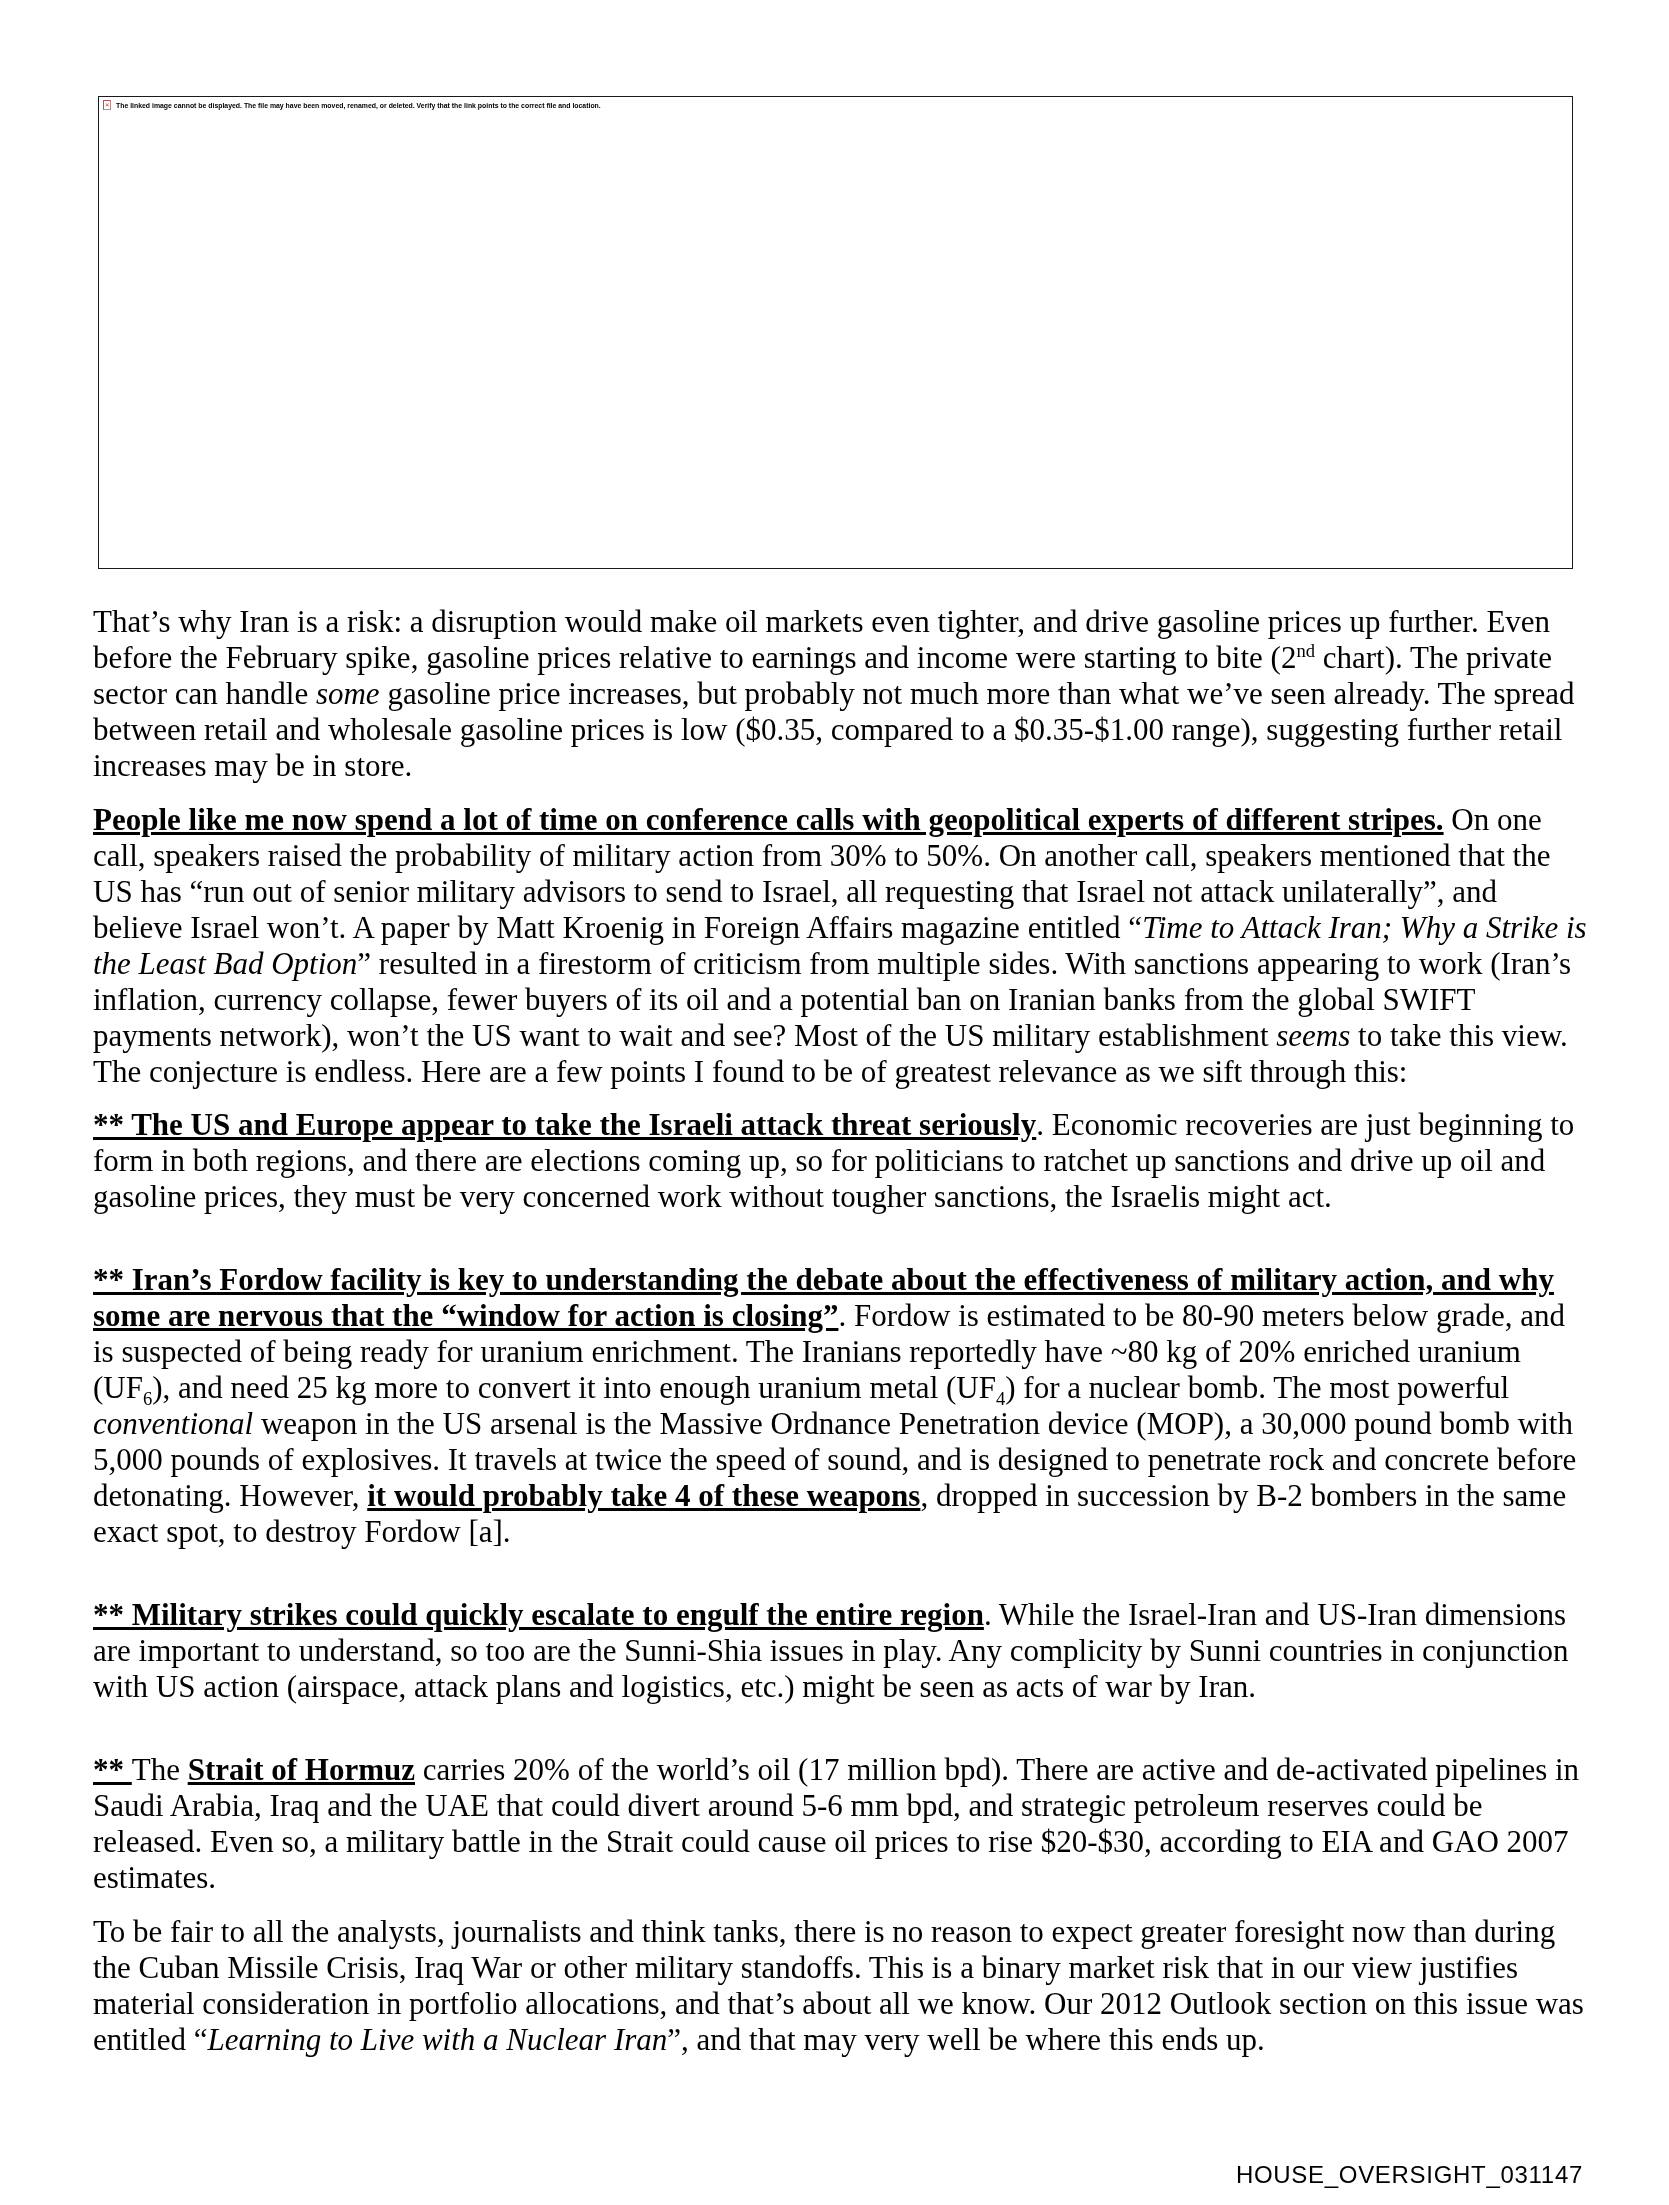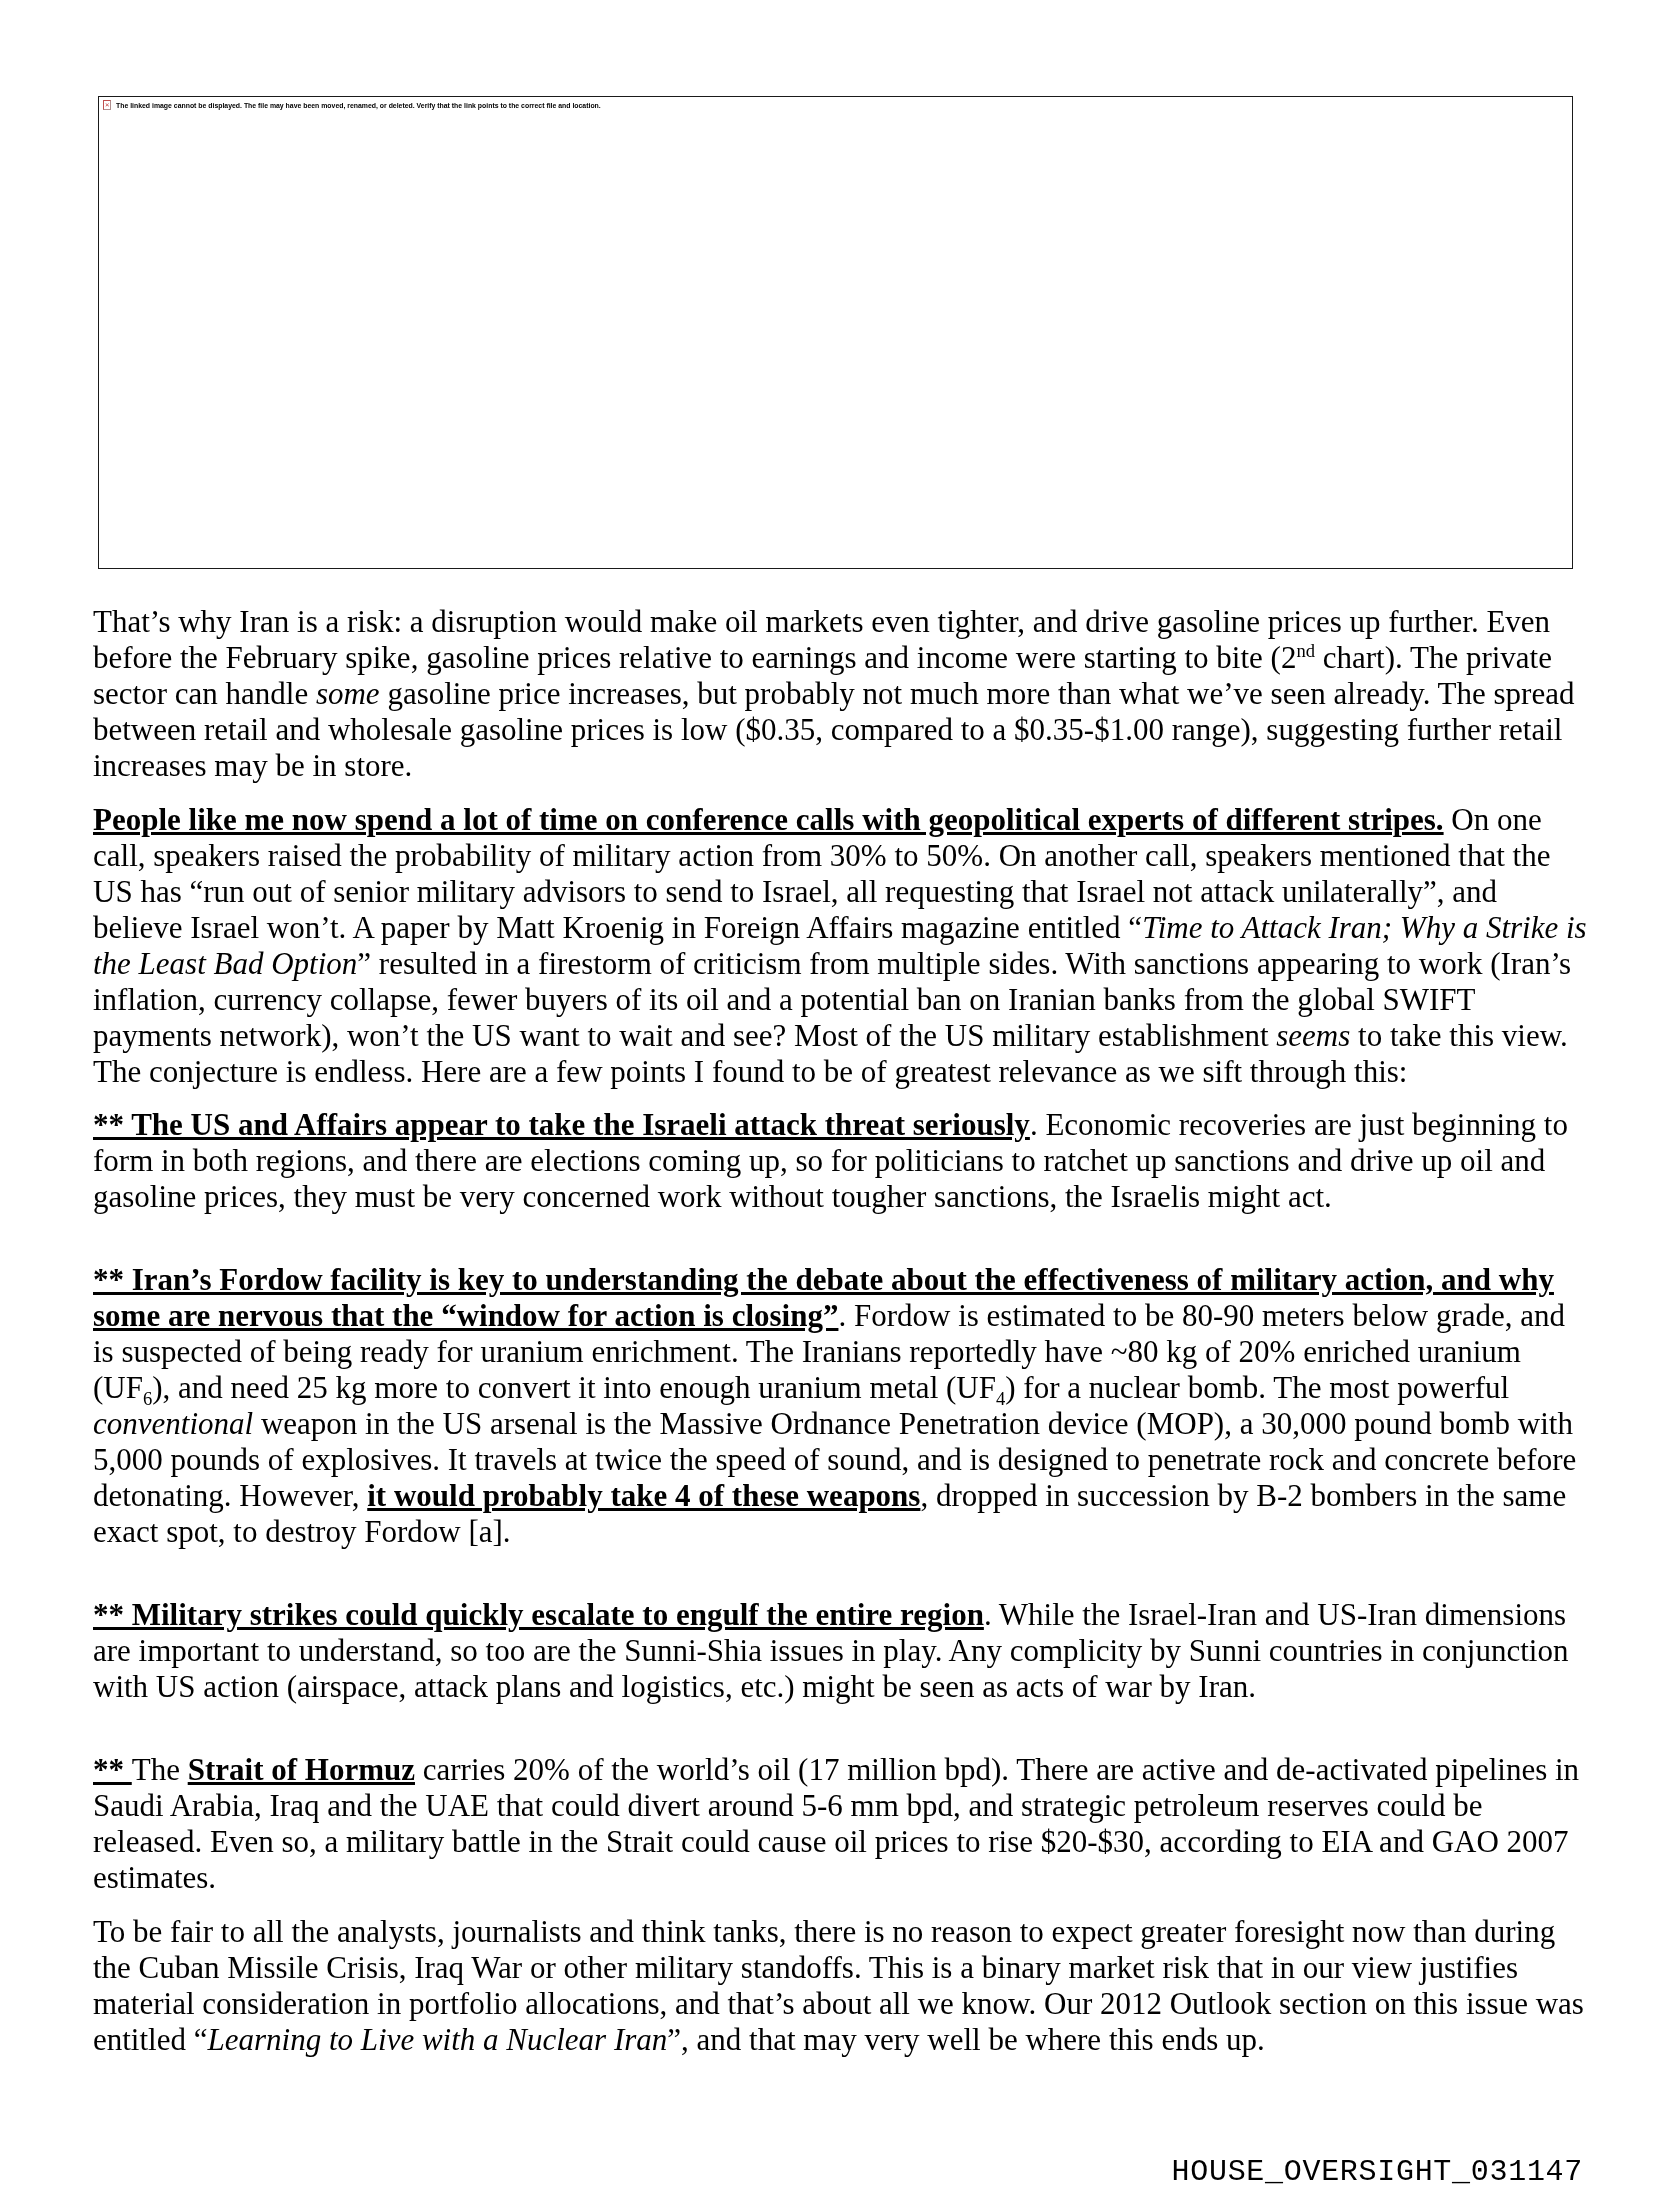--- a/index.html
+++ b/index.html
@@ -53,41 +53,41 @@
     text-align: left;
   }
   .para { margin: 0 0 17.7px 0; }
   .para.spaced { margin-top: 47px; }
   .b { font-weight: bold; text-decoration: underline; }
   .i { font-style: italic; }
   .content sup, .content sub { font-size: 0.6em; line-height: 0; }
   .footer {
     position: absolute;
     right: 86px; bottom: 15.7px;
-    font-family: Liberation Mono, monospace;
-    font-size: 30px;
+    font-family: Liberation Sans, sans-serif;
+    font-size: 24px;
     letter-spacing: 0.7px;
     color: #000;
     white-space: nowrap;
   }
 </style>
 </head>
 <body>
 
 <div class="image-frame">
   <div class="broken-notice">
     <span class="broken-icon">✕</span>
     <span class="broken-text">The linked image cannot be displayed.  The file may have been moved, renamed, or deleted.  Verify that the link points to the correct file and location.</span>
   </div>
 </div>
 
 <div class="content">
     <p class="para"><span>That’s why Iran is a risk: a disruption would make oil markets even tighter, and drive gasoline prices up further.  Even before the February spike, gasoline prices relative to earnings and income were starting to bite (2</span><sup>nd</sup><span> chart).   The private sector can handle </span><span class="i">some</span><span> gasoline price increases, but probably not much more than what we’ve seen already.  The spread between retail and wholesale gasoline prices is low ($0.35, compared to a $0.35-$1.00 range), suggesting further retail increases may be in store.</span></p>
     <p class="para"><span class="b">People like me now spend a lot of time on conference calls with geopolitical experts of different stripes.</span><span>  On one call, speakers raised the probability of military action from 30% to 50%.  On another call, speakers mentioned that the US has “run out of senior military advisors to send to Israel, all requesting that Israel not attack unilaterally”, and believe Israel won’t.  A paper by Matt Kroenig in Foreign Affairs magazine entitled “</span><span class="i">Time to Attack Iran; Why a Strike is the Least Bad Option</span><span>” resulted in a firestorm of criticism from multiple sides.  With sanctions appearing to work (Iran’s inflation, currency collapse, fewer buyers of its oil and a potential ban on Iranian banks from the global SWIFT payments network), won’t the US want to wait and see?  Most of the US military establishment </span><span class="i">seems</span><span> to take this view.  The conjecture is endless.  Here are a few points I found to be of greatest relevance as we sift through this:</span></p>
-    <p class="para"><span class="b">** The US and Affairs appear to take the Israeli attack threat seriously</span><span>.  Economic recoveries are just beginning to form in both regions, and there are elections coming up, so for politicians to ratchet up sanctions and drive up oil and gasoline prices, they must be very concerned work without tougher sanctions, the Israelis might act.</span></p>
+    <p class="para"><span class="b">** The US and Europe appear to take the Israeli attack threat seriously</span><span>.  Economic recoveries are just beginning to form in both regions, and there are elections coming up, so for politicians to ratchet up sanctions and drive up oil and gasoline prices, they must be very concerned work without tougher sanctions, the Israelis might act.</span></p>
     <p class="para spaced"><span class="b">** Iran’s Fordow facility is key to understanding the debate about the effectiveness of military action, and why some are nervous that the “window for action is closing”</span><span>.  Fordow is estimated to be 80-90 meters below grade, and is suspected of being ready for uranium enrichment.  The Iranians reportedly have ~80 kg of 20% enriched uranium (UF</span><sub>6</sub><span>), and need 25 kg more to convert it into enough uranium metal (UF</span><sub>4</sub><span>) for a nuclear bomb.  The most powerful </span><span class="i">conventional</span><span> weapon in the US arsenal is the Massive Ordnance Penetration device (MOP), a 30,000 pound bomb with 5,000 pounds of explosives.  It travels at twice the speed of sound, and is designed to penetrate rock and concrete before detonating.  However, </span><span class="b">it would probably take 4 of these weapons</span><span>, dropped in succession by B-2 bombers in the same exact spot, to destroy Fordow [a].</span></p>
     <p class="para spaced"><span class="b">** Military strikes could quickly escalate to engulf the entire region</span><span>.  While the Israel-Iran and US-Iran dimensions are important to understand, so too are the Sunni-Shia issues in play.  Any complicity by Sunni countries in conjunction with US action (airspace, attack plans and logistics, etc.) might be seen as acts of war by Iran.</span></p>
     <p class="para spaced"><span class="b">** </span><span>The </span><span class="b">Strait of Hormuz</span><span> carries 20% of the world’s oil (17 million bpd).  There are active and de-activated pipelines in Saudi Arabia, Iraq and the UAE that could divert around 5-6 mm bpd, and strategic petroleum reserves could be released.  Even so, a military battle in the Strait could cause oil prices to rise $20-$30, according to EIA and GAO 2007 estimates.</span></p>
     <p class="para"><span>To be fair to all the analysts, journalists and think tanks, there is no reason to expect greater foresight now than during the Cuban Missile Crisis, Iraq War or other military standoffs. This is a binary market risk that in our view justifies material consideration in portfolio allocations, and that’s about all we know.  Our 2012 Outlook section on this issue was entitled “</span><span class="i">Learning to Live with a Nuclear Iran</span><span>”, and that may very well be where this ends up.</span></p>
   </div>
 
 <div class="footer">HOUSE_OVERSIGHT_031147</div>
 
 
 </body></html>

